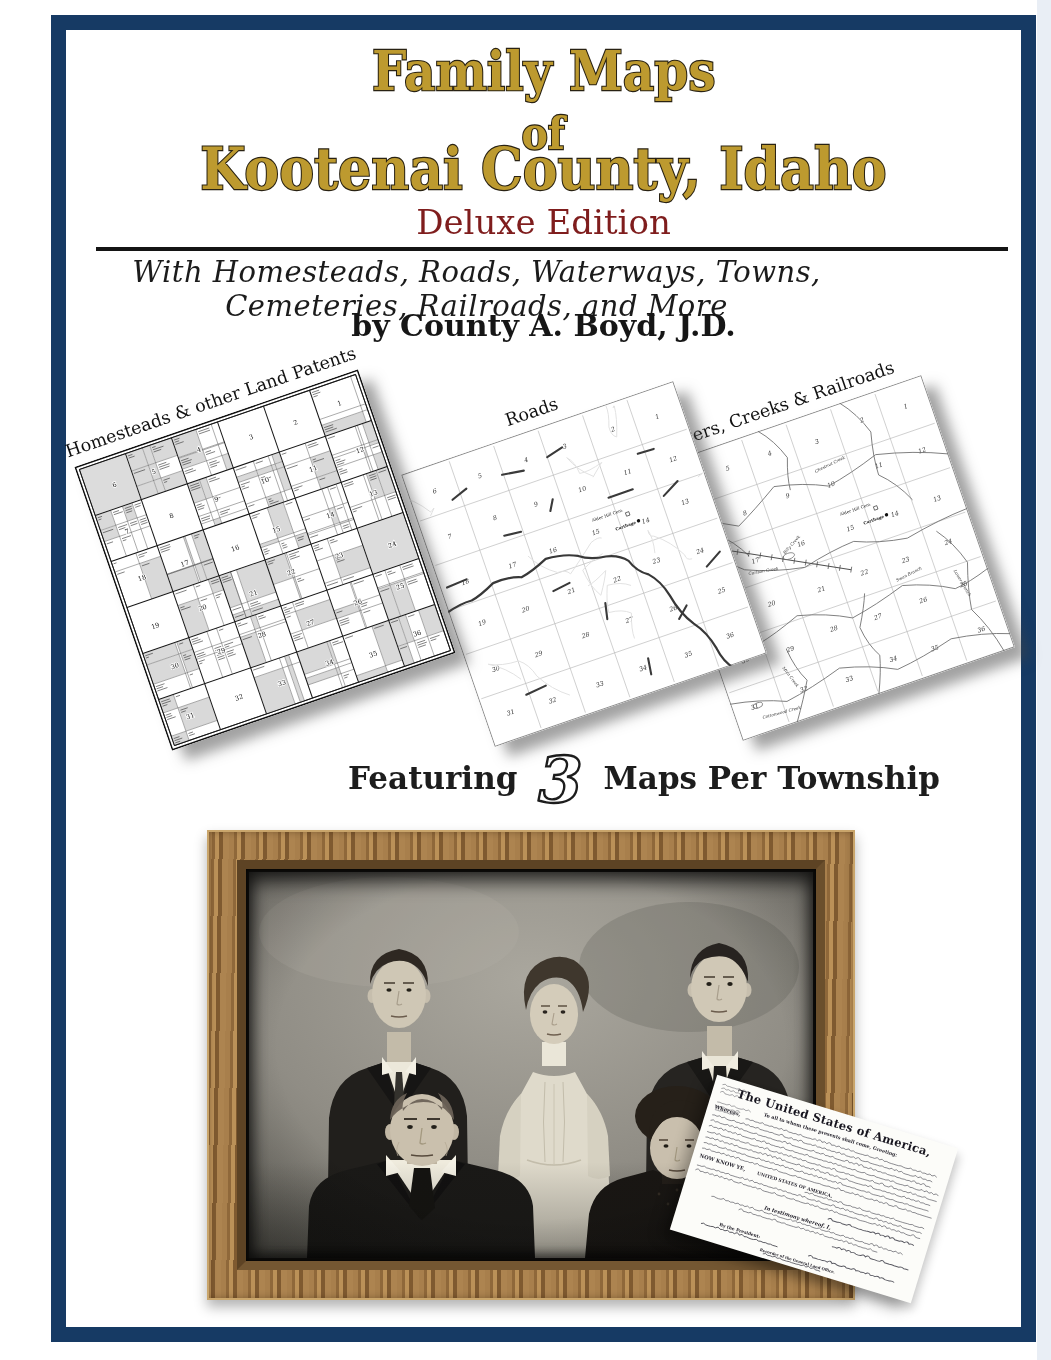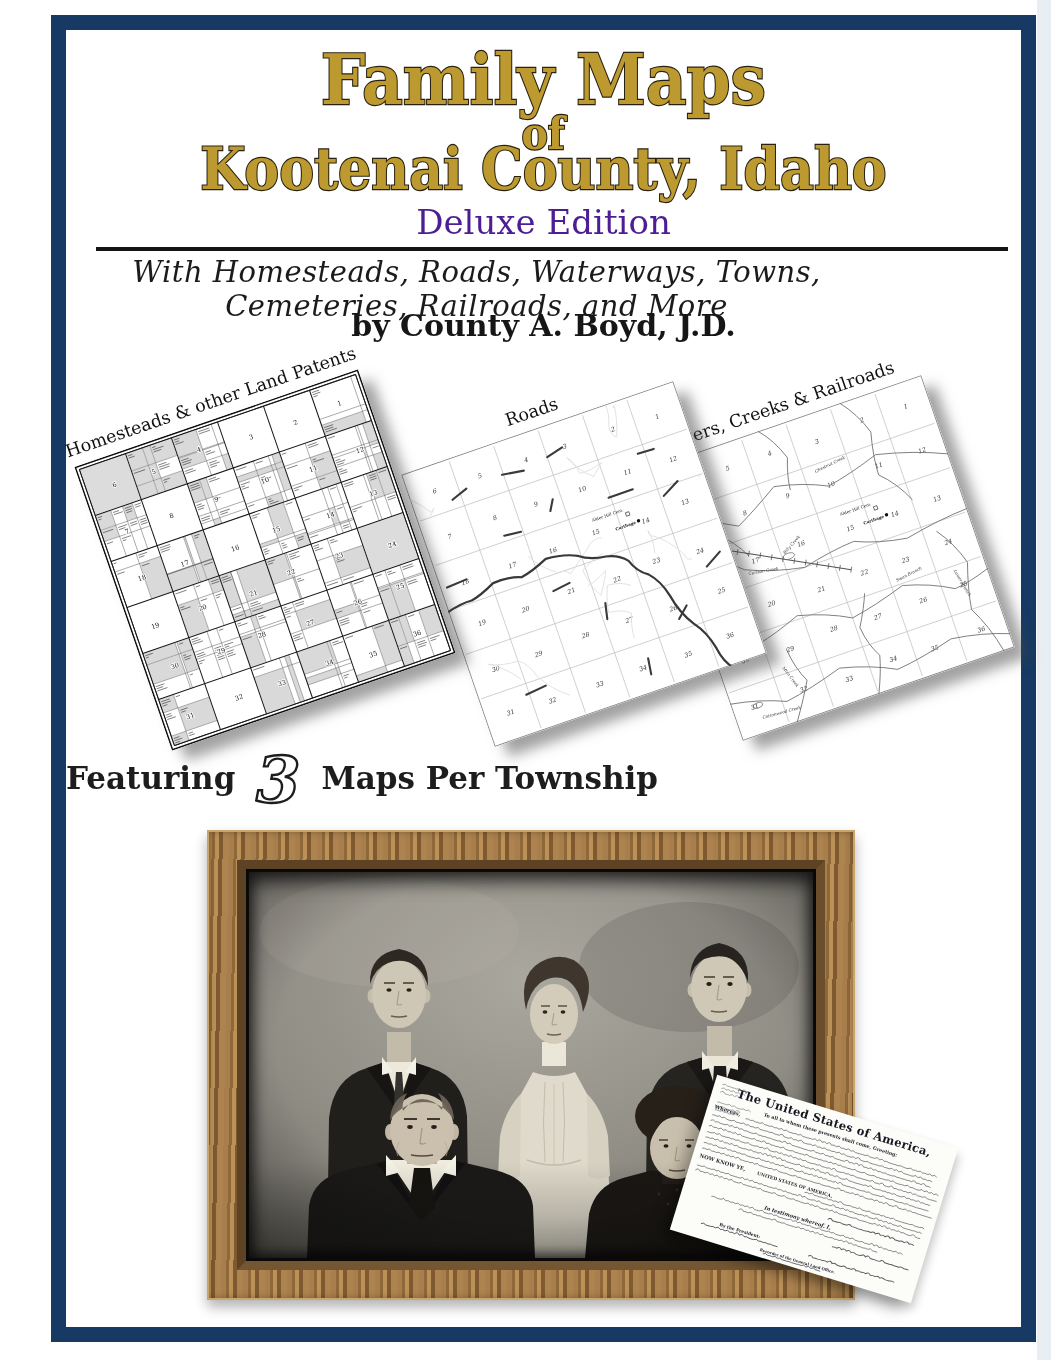--- a/index.html
+++ b/index.html
@@ -13,43 +13,43 @@
     box-sizing:border-box;border:15px solid #163a64;
   }
   
   .title-block{position:absolute;left:66px;top:0;width:955px;text-align:center;}
   .gold{
     color:#bd9a2f;font-weight:bold;
     -webkit-text-stroke:2.3px #292213;paint-order:stroke fill;
     line-height:1.02;
   }
   .squeeze{display:inline-block;transform:scaleX(.9);transform-origin:center;white-space:nowrap;}
-  .t1{position:absolute;left:0;width:100%;top:44px;font-size:70px;}
+  .t1{position:absolute;left:0;width:100%;top:44px;font-size:54px;}
   .t-of{position:absolute;left:0;width:100%;top:112px;font-size:44px;}
   .t2{position:absolute;left:0;width:100%;top:140px;font-size:58px;text-decoration:underline;}
-  .edition{position:absolute;left:0;width:100%;top:202px;font-size:34px;color:#4c1d95;}
+  .edition{position:absolute;left:0;width:100%;top:202px;font-size:34px;color:#7f1d1d;}
   .rule{position:absolute;left:96px;top:247px;width:912px;height:4px;background:#141414;}
   .subtitle{
     position:absolute;left:66px;top:255px;width:821px;text-align:center;
     font-size:29px;font-style:italic;color:#1b1b1b;letter-spacing:.5px;
   }
   .byline{position:absolute;left:66px;top:308px;width:955px;text-align:center;font-size:30px;font-weight:bold;color:#161616;}
   
   .map-wrap{position:absolute;transform:rotate(-19deg);transform-origin:center;}
   .map-wrap .sheet{display:block;background:#fff;box-shadow:10px 14px 13px rgba(70,70,70,.5);}
   .map-title{
     position:absolute;left:-20px;right:-20px;top:-27px;text-align:center;
     font-size:17.5px;color:#111;white-space:nowrap;font-weight:normal;
   }
   .m1{left:115px;top:410px;z-index:30;}
   .m2{left:440px;top:420px;z-index:20;}
   .m3{left:688px;top:414px;z-index:10;}
   
   .tagline{
-    position:absolute;left:66px;top:752px;width:874px;text-align:left;
+    position:absolute;left:66px;top:752px;width:874px;text-align:right;
     font-size:31px;font-weight:bold;color:#1d1d1d;
   }
   .tagline .word{vertical-align:middle;}
   .big3{
     display:inline-block;font-size:64px;font-style:italic;font-weight:bold;
     color:#ffffff;-webkit-text-stroke:2.4px #1d1d1d;line-height:.8;
     margin:0 10px;vertical-align:middle;position:relative;top:2px;
   }
   
   .photo-frame{

